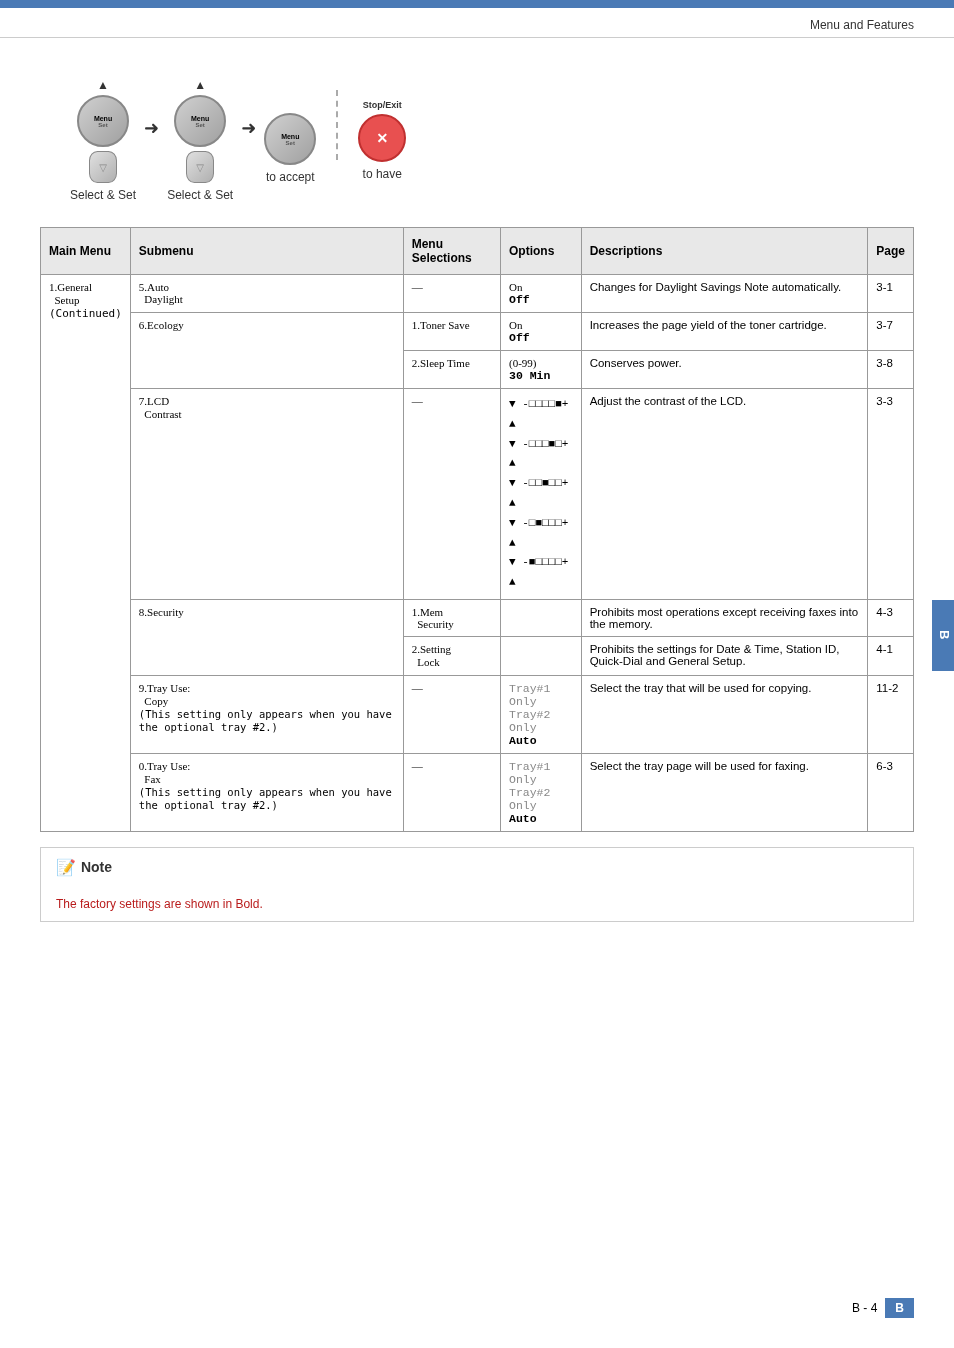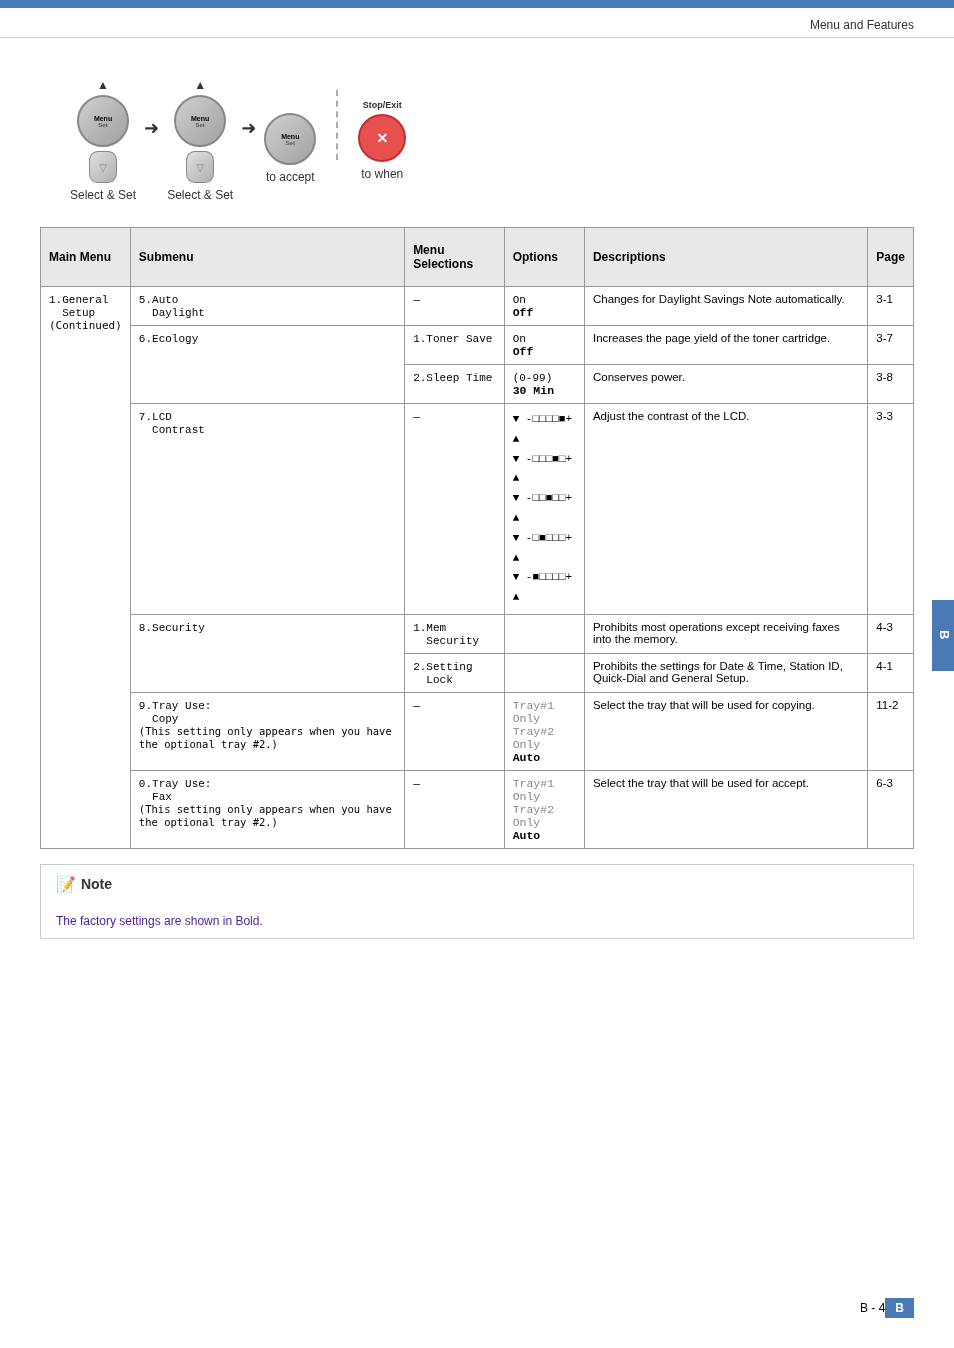--- a/index.html
+++ b/index.html
@@ -134,36 +134,36 @@
     
     .menu-table {
       width: 100%;
       border-collapse: collapse;
       font-size: 11.5px;
       margin-top: 5px;
     }
     .menu-table th {
       background: #e8e8e8;
       border: 1px solid #999;
-      padding: 15px 8px;
+      padding: 9px 8px;
       text-align: left;
       font-weight: bold;
       font-size: 12px;
     }
     .menu-table td {
       border: 1px solid #999;
       padding: 6px 8px;
       vertical-align: top;
     }
     .menu-table tr td:first-child {
       font-family: monospace;
       font-size: 11px;
     }
     .mono {
-      font-family: Liberation Mono, monospace;
+      font-family: Liberation Serif, serif;
       font-size: 11px;
     }
     .bold-option {
       font-weight: bold;
       font-family: 'Courier New', Courier, monospace;
     }
     .gray-text {
       color: #888;
       font-family: 'Courier New', Courier, monospace;
     }
@@ -181,30 +181,31 @@
       margin-bottom: 5px;
       display: flex;
       align-items: center;
       gap: 5px;
     }
     .note-icon {
       font-size: 16px;
     }
     .note-text {
       font-size: 12px;
-      color: #4c1d95;
+      color: #b91c1c;
       margin-top: 20px;
     }
     
     .bottom-bar {
       position: absolute;
       bottom: 30px;
       right: 40px;
       display: flex;
       align-items: center;
+      gap: 8px;
     }
     .page-num-badge {
       background: #4a7ab5;
       color: #fff;
       font-size: 12px;
       font-weight: bold;
       padding: 3px 10px;
     }
     .lcd-contrast-row {
       line-height: 1.8;
@@ -279,21 +280,21 @@
 
       <div class="dashed-divider" style="margin-top:-30px;"></div>
 
       <div class="nav-step">
         <div style="display:flex; flex-direction:column; align-items:center;justify-content:space-between;">
           <div class="stop-exit-label">Stop/Exit</div>
           <div class="stop-exit-btn">
             <span style="font-size:14px;">✕</span>
           </div>
         </div>
-        <div class="nav-step-label">to when</div>
+        <div class="nav-step-label">to have</div>
       </div>
 
     </div>
 
     <table class="menu-table">
       <thead>
         <tr>
           <th>Main Menu</th>
           <th>Submenu</th>
           <th>Menu Selections</th>
@@ -382,21 +383,21 @@
 
         <tr>
           <td>
             <span class="mono">0.Tray Use:<br>&nbsp;&nbsp;Fax</span><br>
             <span style="font-size:10.5px;">(This setting only appears when you have the optional tray #2.)</span>
           </td>
           <td><span class="mono">—</span></td>
           <td>
             <span class="gray-text">Tray#1 Only<br>Tray#2 Only<br></span><span class="bold-option">Auto</span>
           </td>
-          <td>Select the tray that will be used for accept.</td>
+          <td>Select the tray page will be used for faxing.</td>
           <td>6-3</td>
         </tr>
       </tbody>
     </table>
 
     <div class="note-section">
       <div class="note-title">
         <span class="note-icon">📝</span>
         <span>Note</span>
       </div>

